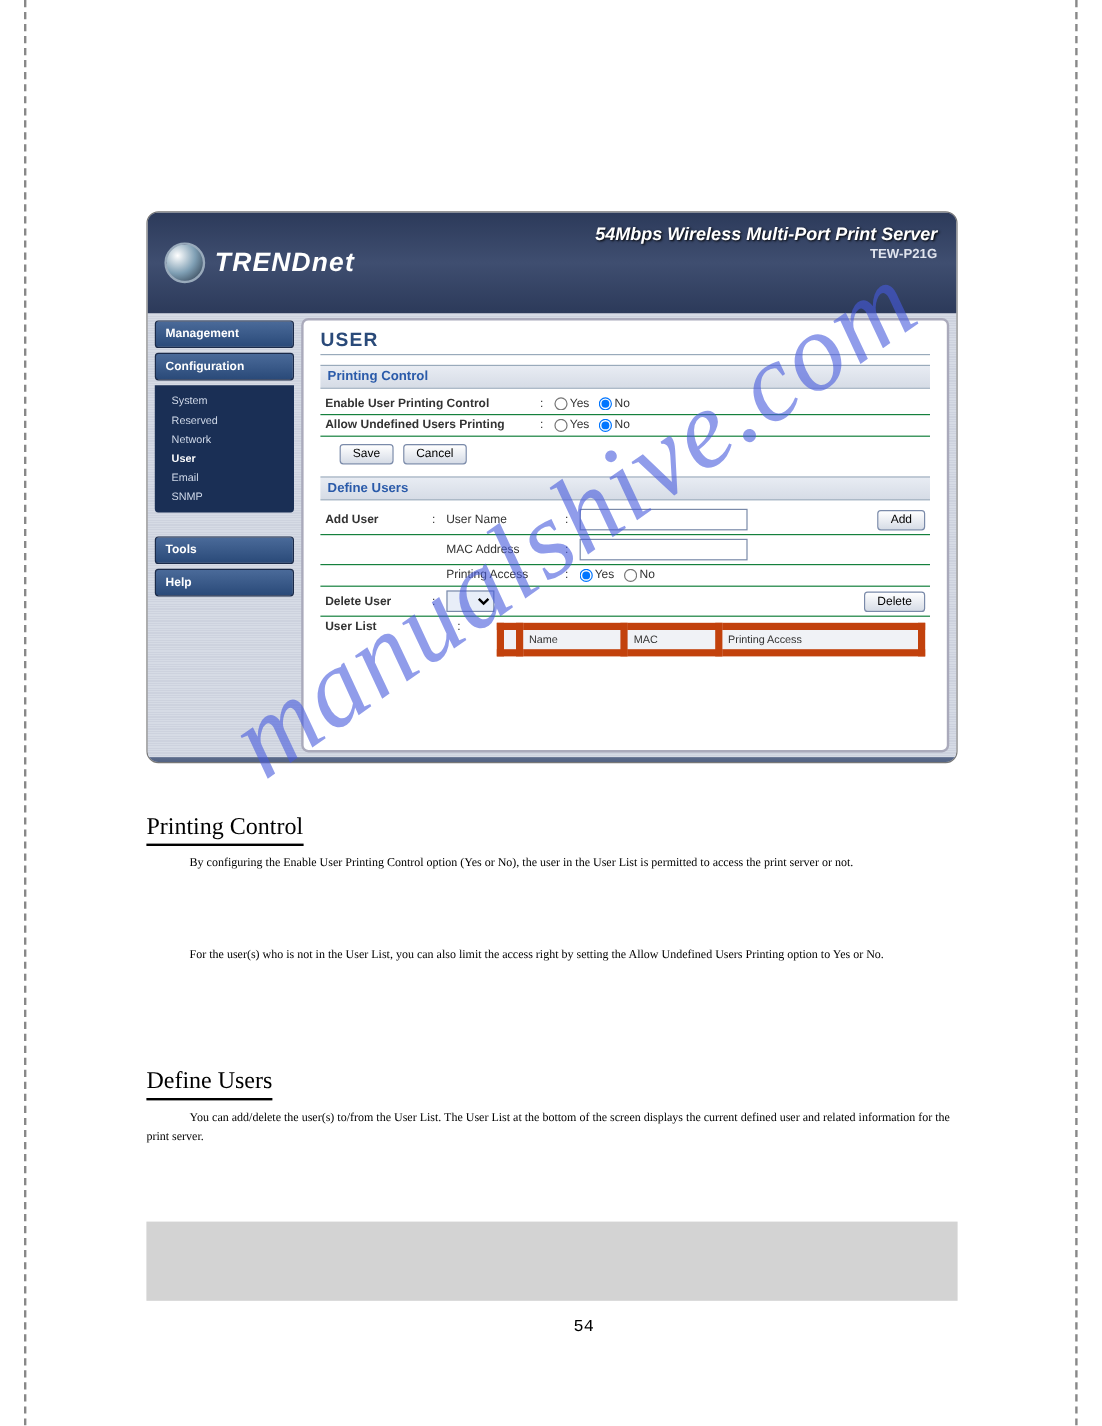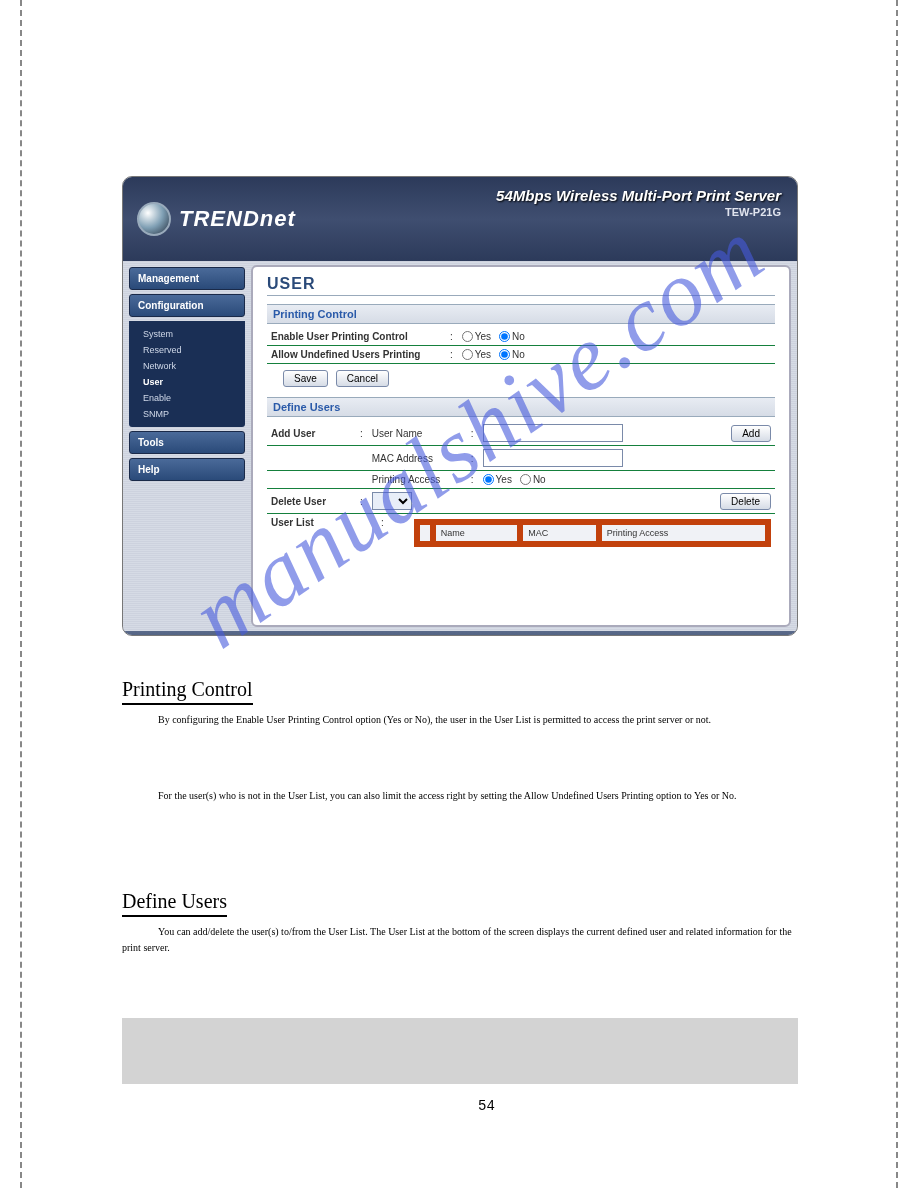--- a/index.html
+++ b/index.html
@@ -100,21 +100,21 @@
     font-weight: bold;
     padding: 5px 8px;
     border: 1px solid #1a2a49;
     border-radius: 3px;
     margin-bottom: 4px;
     cursor: pointer;
   }
   .nav-sub {
     background: #1a2f55;
     padding: 5px 0;
-    margin-bottom: 4px;
+    margin-bottom: 20px;
     border-radius: 0 0 3px 3px;
   }
   .nav-sub-item {
     color: #cfd8e8;
     font-size: 9px;
     padding: 3px 14px;
     cursor: pointer;
   }
   .nav-sub-item.active { color: #fff; font-weight: bold; }
   .content-panel {
@@ -247,21 +247,21 @@
 
     <div class="body-area">
       <div class="sidebar">
         <div class="nav-btn">Management</div>
         <div class="nav-btn">Configuration</div>
         <div class="nav-sub">
           <div class="nav-sub-item">System</div>
           <div class="nav-sub-item">Reserved</div>
           <div class="nav-sub-item">Network</div>
           <div class="nav-sub-item active">User</div>
-          <div class="nav-sub-item">Enable</div>
+          <div class="nav-sub-item">Email</div>
           <div class="nav-sub-item">SNMP</div>
         </div>
         <div class="nav-btn">Tools</div>
         <div class="nav-btn">Help</div>
       </div>
 
       <div class="content-panel">
         <div class="page-title">USER</div>
 
         <div class="section-title">Printing Control</div>

